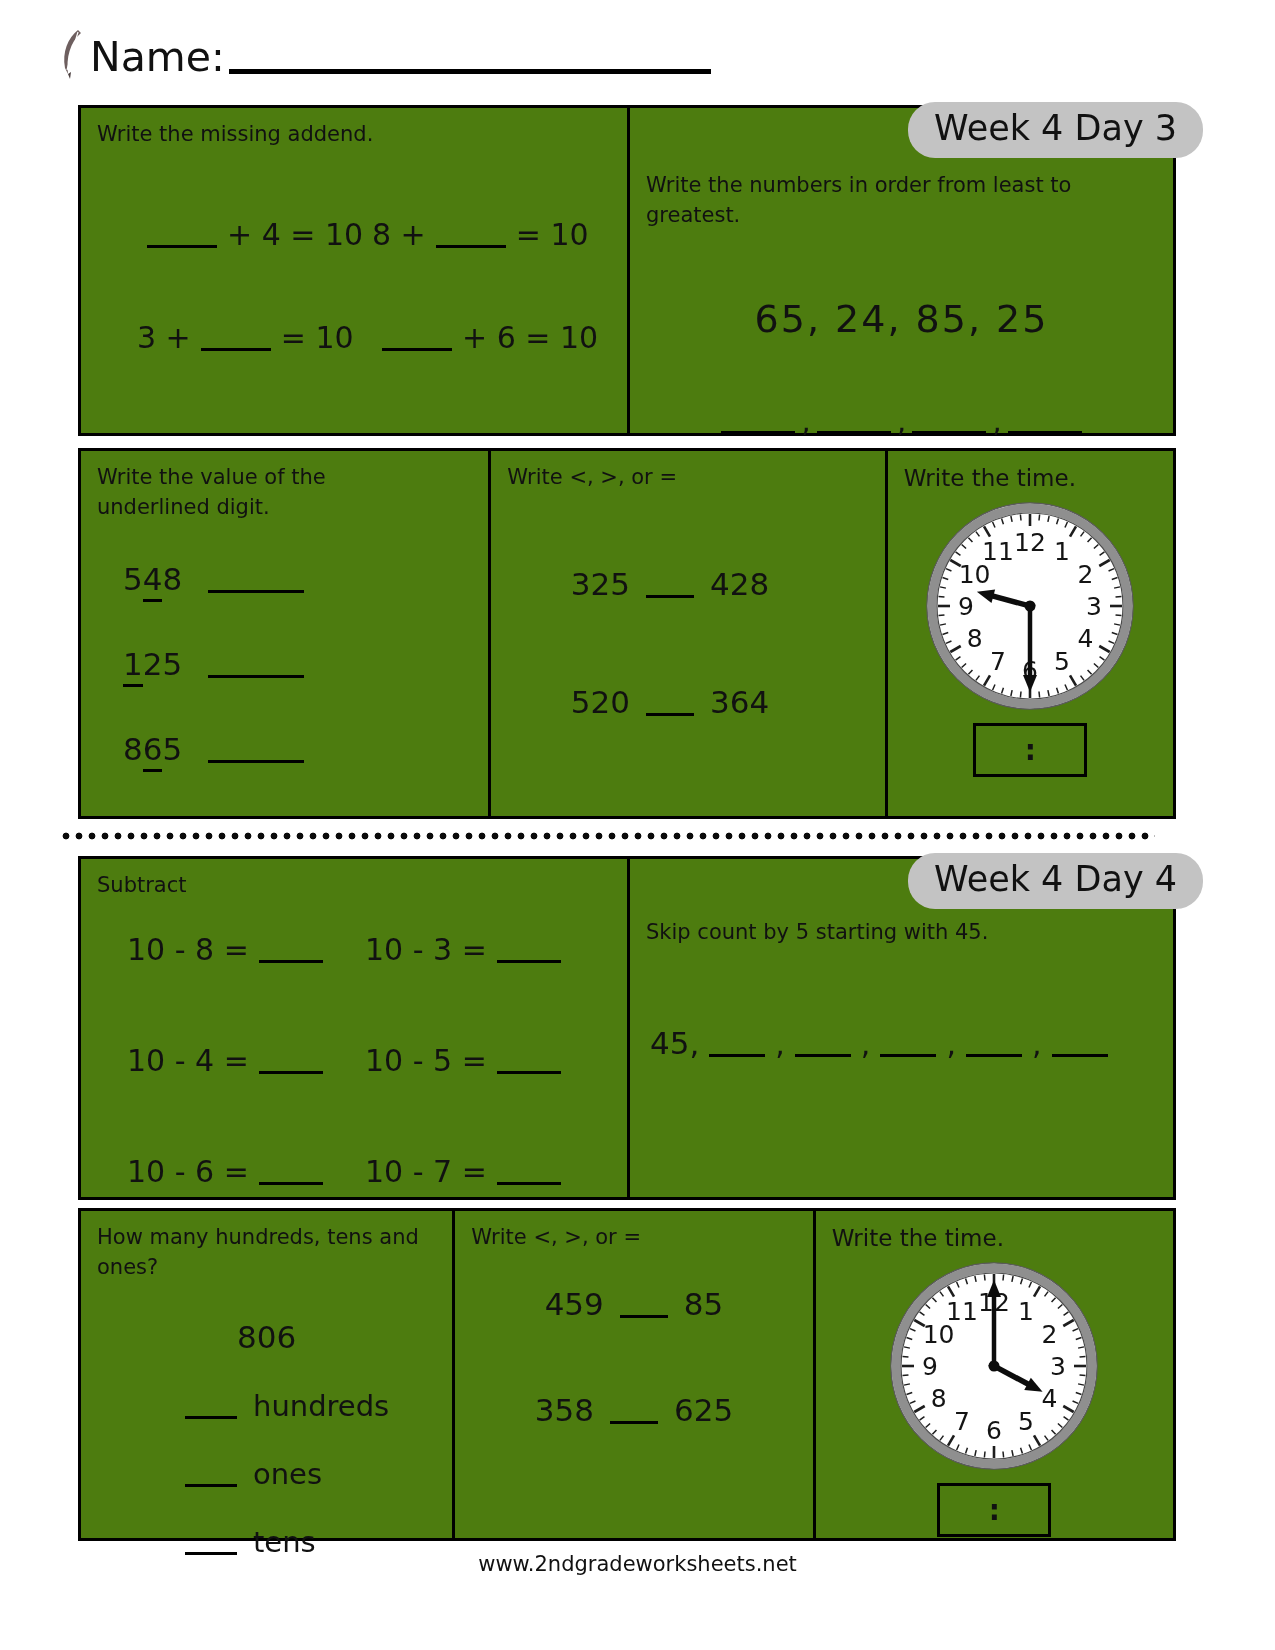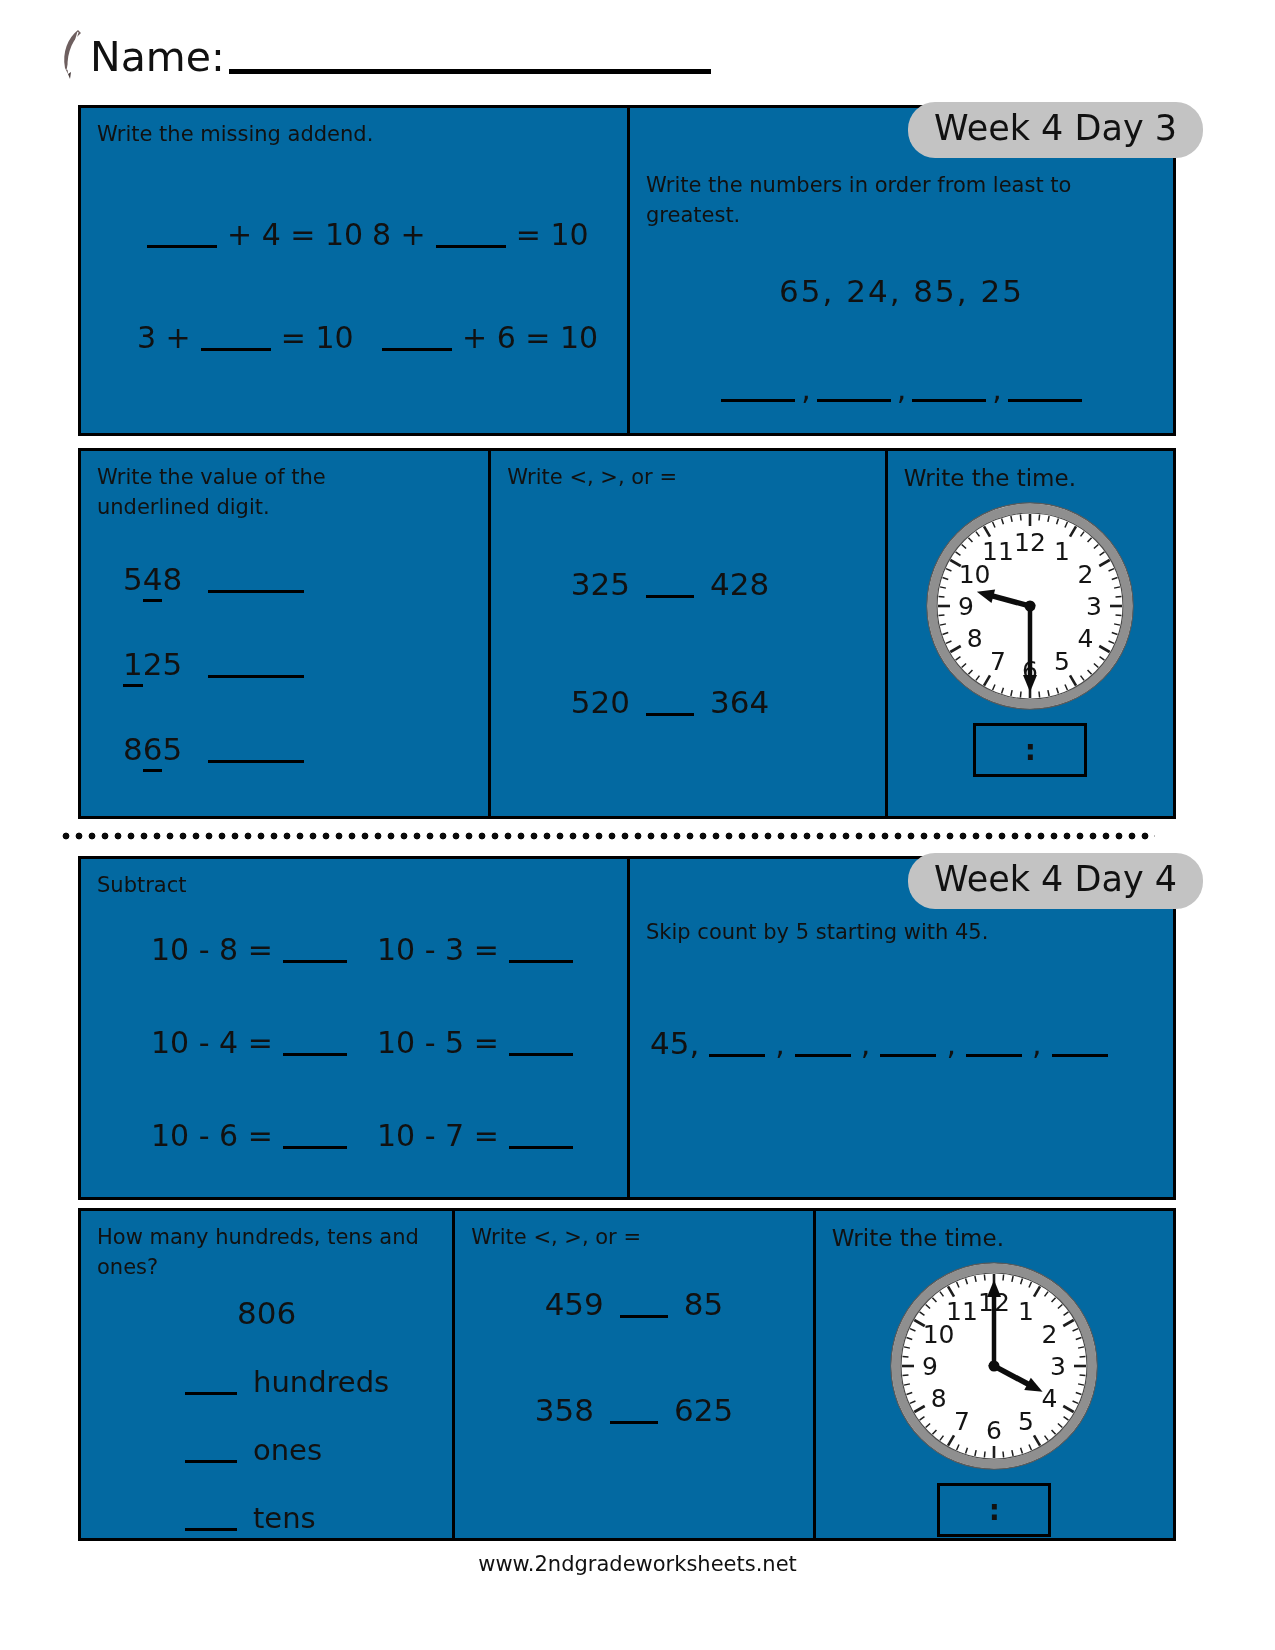--- a/index.html
+++ b/index.html
@@ -8,21 +8,21 @@
     position: relative; width: 1275px; height: 1650px; background: #fff;
     font-family: "DejaVu Sans", sans-serif; color: #111; overflow: hidden;
   }
   
   .name-row { position: absolute; left: 58px; top: 28px; display: flex; align-items: flex-end; }
   .quill { width: 30px; height: 52px; margin-right: 2px; }
   .name-label { font-size: 41px; line-height: 1; padding-bottom: 2px; }
   .name-line { width: 482px; height: 0; border-bottom: 5px solid #000; margin-left: 4px; margin-bottom: 6px; }
 
   
-  .box { position: absolute; border: 3px solid #000; background: #0369a1; display: flex; }
+  .box { position: absolute; border: 3px solid #000; background: #4d7c0f; display: flex; }
   .cell { position: relative; height: 100%; }
   .cell + .cell { border-left: 3px solid #000; }
   .w50 { width: 50%; } .w34 { width: 34%; } .w33 { width: 33%; } .w33b { width: 33%; flex: 1; }
   #row1 { left: 78px; top: 105px; width: 1098px; height: 331px; }
   #row2 { left: 78px; top: 448px; width: 1098px; height: 371px; gap: 36px; }
   #row3 { left: 78px; top: 856px; width: 1098px; height: 344px; }
   #row4 { left: 78px; top: 1208px; width: 1098px; height: 333px; }
 
   .dotted-sep {
     position: absolute; left: 62px; top: 832px; width: 1093px; height: 9px;
@@ -41,21 +41,21 @@
   .blank { display: inline-block; height: 1em; border-bottom: 3px solid #000; transform: translateY(3px); }
   .b-70 { width: 70px; } .b-64 { width: 64px; } .b-96 { width: 96px; margin-left: 26px; }
   .b-48 { width: 48px; } .b-74 { width: 74px; } .b-56 { width: 56px; } .b-52 { width: 52px; margin-right: 16px; }
 
   
   .ma-grid { display: grid; grid-template-columns: 1fr 1fr; margin: 66px 20px 0 56px; row-gap: 66px; font-size: 30px; }
   .prob { display: flex; align-items: baseline; gap: 10px; white-space: nowrap; }
 
   
   .ord-inst { padding-top: 62px; }
-  .ord-numbers { text-align: center; font-size: 31px; margin-top: 42px; letter-spacing: 2px; }
+  .ord-numbers { text-align: center; font-size: 38px; margin-top: 66px; letter-spacing: 2px; }
   .ord-blanks { display: flex; justify-content: center; align-items: baseline; gap: 6px; margin-top: 60px; font-size: 30px; }
 
   
   .pv-items { margin: 36px 0 0 42px; font-size: 31px; }
   .pv-item { margin-bottom: 47px; white-space: nowrap; }
   .u-digit { border-bottom: 3px solid #000; padding-bottom: 2px; }
 
   
   .cmp { display: flex; justify-content: center; align-items: baseline; gap: 16px; font-size: 31px; white-space: nowrap; }
   .cmp-1 { margin-top: 72px; } .cmp-2 { margin-top: 80px; }
@@ -64,28 +64,28 @@
   
   .clock-wrap { display: flex; flex-direction: column; align-items: center; margin-top: 4px; }
   .clock-svg { width: 214px; height: 214px; }
   .clock-svg text { font-family: "DejaVu Sans", sans-serif; }
   .time-box {
     margin-top: 10px; width: 114px; height: 54px; border: 3px solid #000;
     display: flex; align-items: center; justify-content: center; font-size: 28px; font-weight: bold;
   }
 
   
-  .sub-grid { display: grid; grid-template-columns: 1fr 1fr; margin: 30px 24px 0 70px; row-gap: 56px; font-size: 30px; }
+  .sub-grid { display: grid; grid-template-columns: 1fr 1fr; margin: 30px 24px 0 46px; row-gap: 74px; font-size: 30px; }
 
   
   .skip-inst { padding-top: 58px; }
   .skip-line { display: flex; align-items: baseline; gap: 10px; margin: 76px 0 0 20px; font-size: 31px; }
 
   
-  .hto-number { text-align: center; font-size: 31px; margin-top: 12px; }
+  .hto-number { text-align: center; font-size: 31px; margin-top: 36px; }
   .hto-line { margin: 32px 0 0 104px; font-size: 29px; white-space: nowrap; }
 
   .comma { font-size: 30px; }
 
   .footer { position: absolute; top: 1552px; left: 0; width: 100%; text-align: center; font-size: 21px; }
 </style>
 </head>
 <body>
 
 <div class="page">

